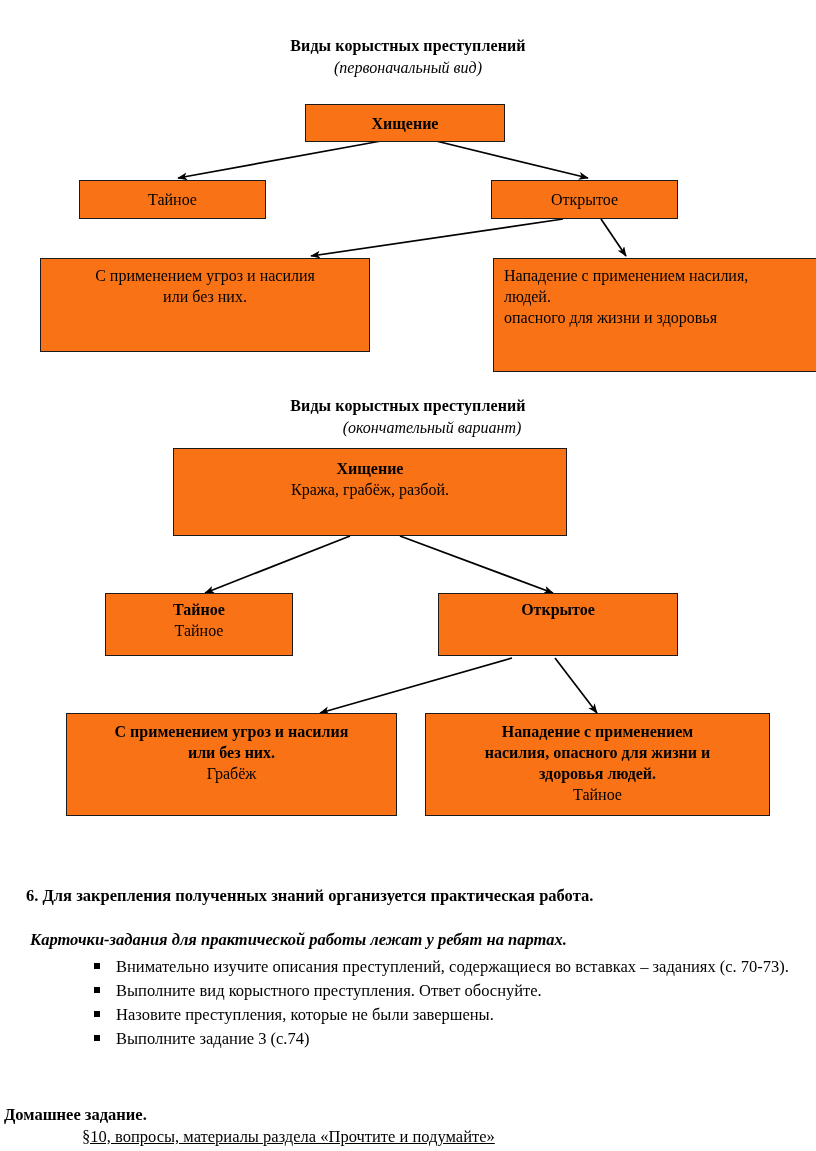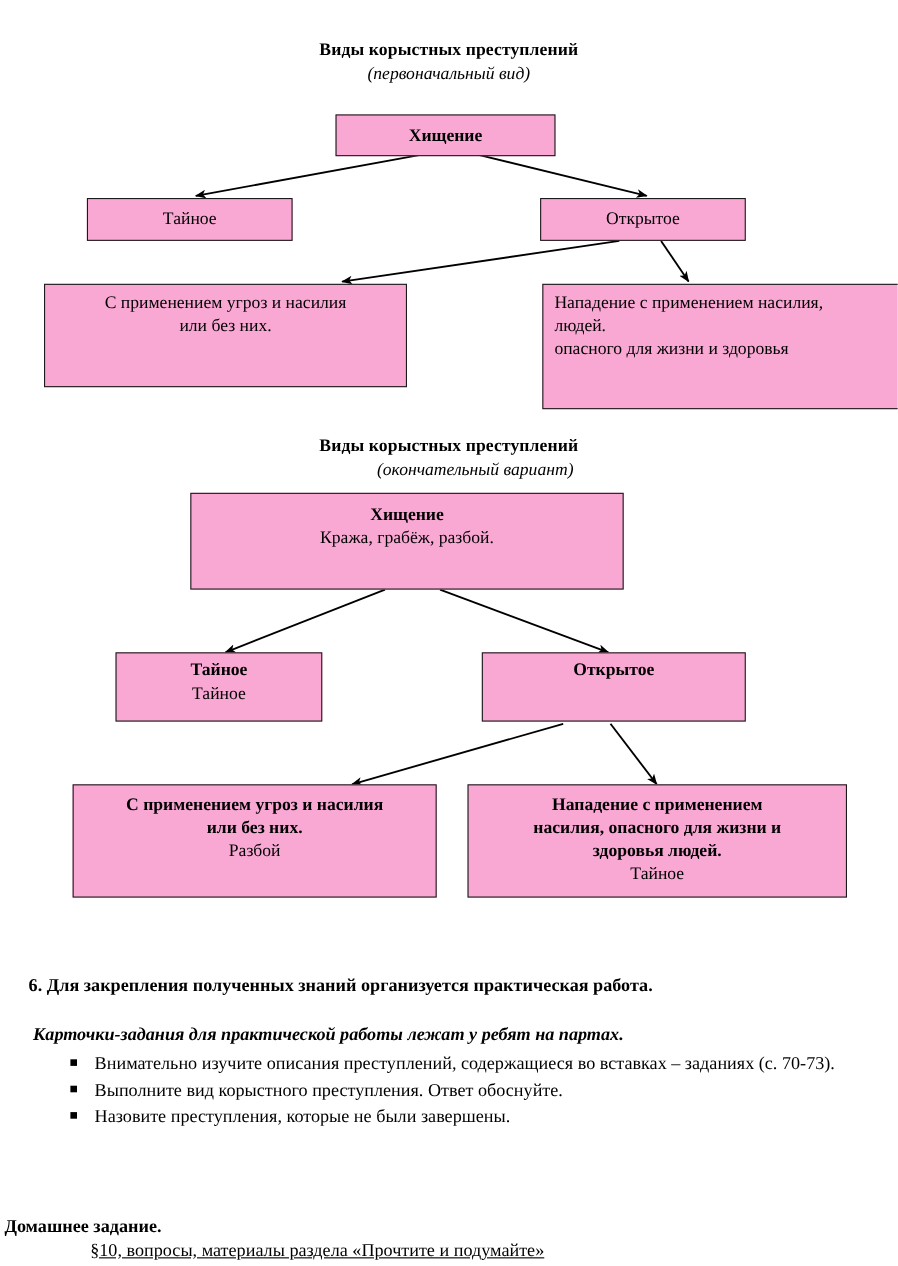--- a/index.html
+++ b/index.html
@@ -54,21 +54,21 @@
     text-align: center;
     font-size: 16px;
     font-style: italic;
     line-height: 20px;
   }
 
   .node {
     position: absolute;
     box-sizing: border-box;
     border: 1.5px solid #1b1b1b;
-    background: #f9a8d4;
+    background: #f97316;
     font-size: 16px;
     line-height: 21px;
     overflow: hidden;
   }
   .node .pad {
     padding: 6px 10px 4px 10px;
   }
   .node .ln {
     display: block;
   }
@@ -223,52 +223,56 @@
     <div class="node" style="left:438px; top:205px; width:240px; height:63px;">
       <div class="pad t-center" style="padding-top:5px;">
         <span class="ln b">Открытое</span>
       </div>
     </div>
 
     <div class="node" style="left:66px; top:325px; width:331px; height:103px;">
       <div class="pad t-center" style="padding-top:7px;">
         <span class="ln b">С применением угроз и насилия</span>
         <span class="ln b">или без них.</span>
-        <span class="ln n">Разбой</span>
+        <span class="ln n">Грабёж</span>
       </div>
     </div>
 
     <div class="node" style="left:425px; top:325px; width:345px; height:103px;">
       <div class="pad t-center" style="padding-top:7px;">
         <span class="ln b">Нападение с применением</span>
         <span class="ln b">насилия, опасного для жизни и</span>
         <span class="ln b">здоровья людей.</span>
         <span class="ln n">Тайное</span>
       </div>
     </div>
   </div>
 
   <div class="prose" style="top:0;">
 
     <div class="para bold" style="left:26px; top:885px; width:760px;">6. Для закрепления полученных знаний организуется практическая работа.</div>
 
     <div class="para bolditalic" style="left:30px; top:929px; width:760px;">Карточки-задания для практической работы лежат у ребят на партах.</div>
 
-    <ul class="tasks" style="left:60px; top:955px; width:700px;">
+    <ul class="tasks" style="left:90px; top:955px; width:700px;">
       <li>
         <span class="bullet"></span>
         <span>Внимательно изучите описания преступлений, содержащиеся во вставках – заданиях (с. 70-73).</span>
       </li>
       <li>
         <span class="bullet"></span>
         <span>Выполните вид корыстного преступления. Ответ обоснуйте.</span>
       </li>
       <li>
         <span class="bullet"></span>
         <span>Назовите преступления, которые не были завершены.</span>
+      </li>
+      <li>
+        <span class="bullet"></span>
+        <span>Выполните задание 3 (с.74)</span>
       </li>
     </ul>
 
     <div class="hw-title" style="left:4px; top:1104px;">Домашнее задание.</div>
 
     <div class="hw-body" style="left:82px; top:1126px;text-decoration:underline;">§10, вопросы, материалы раздела «Прочтите и подумайте»</div>
   </div>
 
 </div>
 

